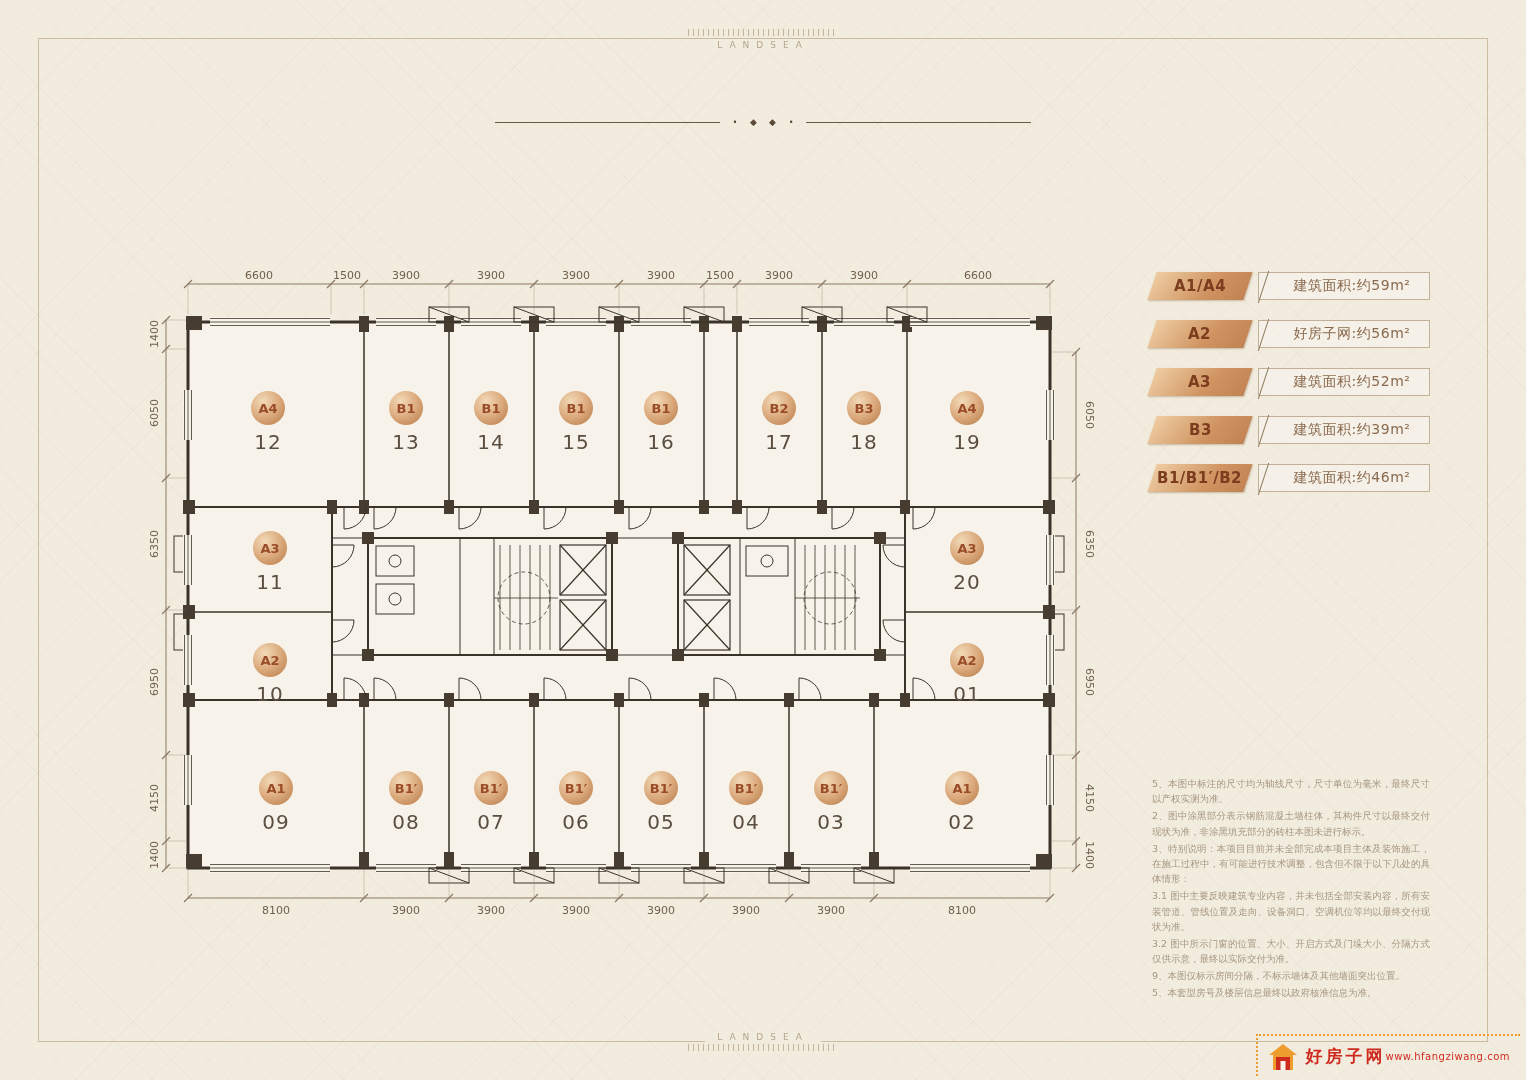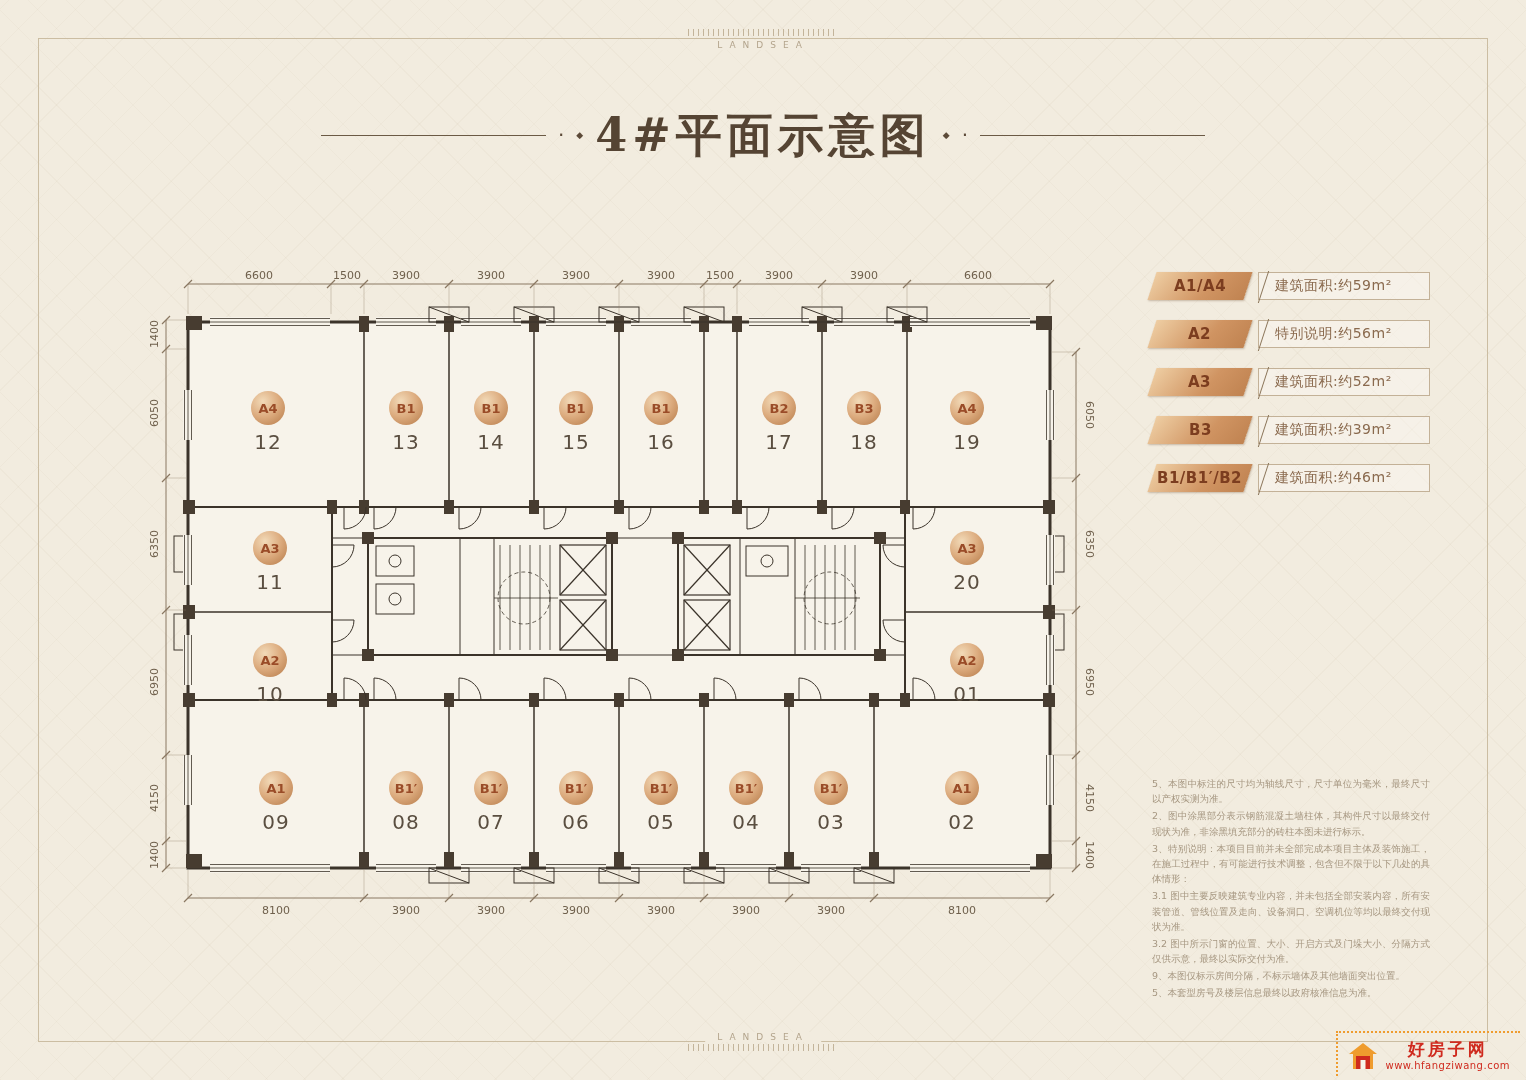--- a/index.html
+++ b/index.html
@@ -34,55 +34,54 @@
       text-anchor:middle;letter-spacing:1px;}
 
   
   .legend{position:absolute;left:1152px;top:272px;width:278px;}
   .lg-row{display:flex;align-items:stretch;height:28px;margin-bottom:20px;}
   .lg-badge{width:96px;display:flex;align-items:center;justify-content:center;
       transform:skewX(-18deg);background:linear-gradient(120deg,#eecda2,#d09462 60%,#c08351);
       box-shadow:1px 1px 2px rgba(120,90,60,.35);}
   .lg-badge span{transform:skewX(18deg);font-size:15px;font-weight:700;color:#7c3d1f;letter-spacing:.5px;}
   .lg-area{flex:1;margin-left:10px;position:relative;display:flex;align-items:center;
-      border:1px solid #c3b197;padding-left:16px;background:rgba(255,253,248,.35);}
+      border:1px solid #c3b197;padding-left:16px;background:rgba(255,253,248,.35);justify-content:center;}
   .lg-area::before{content:"";position:absolute;left:3px;top:-3px;width:1px;height:34px;
       background:#a3induced;display:none;}
   .lg-slash{position:absolute;left:4px;top:-2px;width:1px;height:32px;background:#8a7458;
       transform:skewX(-18deg);}
   .lg-area span{font-size:14px;color:#8a6a4e;letter-spacing:.5px;}
   .lg-note{margin-top:24px;width:272px;font-size:14px;line-height:1.95;color:#8a6a50;text-align:justify;}
 
   
   .disclaimer{position:absolute;left:1152px;top:776px;width:278px;}
   .disclaimer p{margin:0 0 2px 0;font-size:9.5px;line-height:1.6;color:#a69781;text-align:justify;}
 
   
   .wm{position:absolute;right:6px;bottom:4px;display:flex;align-items:center;gap:7px;
       padding:7px 10px 5px 10px;border-top:2px dotted #ef9c2e;border-left:2px dotted #ef9c2e;}
-  .wm-texts{display:flex;flex-direction:column;align-items:center;}
+  .wm-texts{display:flex;flex-direction:row;align-items:center;}
   .wm-name{font-size:17px;font-weight:700;color:#cf2a1e;letter-spacing:3px;line-height:1.15;}
   .wm-url{font-size:10px;color:#cf2a1e;letter-spacing:.5px;}
 </style>
 </head>
 <body>
 
 <div class="page">
   <div class="texture"></div>
   <div class="frame"></div>
   <div class="tickstrip tick-top"></div>
   <div class="tickstrip tick-bottom"></div>
   <div class="brand brand-top">LANDSEA</div>
   <div class="brand brand-bottom">LANDSEA</div>
 
   <div class="title-row">
     <span class="tline"></span>
     <span class="tdot">·</span>
     <span class="orn">◆</span>
-    <h1 class="title">4#平面示意图</h1>
     <span class="orn">◆</span>
     <span class="tdot">·</span>
     <span class="tline"></span>
   </div>
 
   <svg class="plan" width="980" height="690" viewBox="130 240 980 690" xmlns="http://www.w3.org/2000/svg">
     <defs>
       <radialGradient id="gCopper" cx="0.35" cy="0.3" r="0.85">
         <stop offset="0" stop-color="#f2dab8"></stop>
         <stop offset="0.55" stop-color="#dcab7e"></stop>
@@ -470,21 +469,21 @@
           <span class="lg-slash"></span>
           <span>建筑面积:约59m²</span>
         </div>
     </div>
     <div class="lg-row">
       <div class="lg-badge">
           <span>A2</span>
         </div>
       <div class="lg-area">
           <span class="lg-slash"></span>
-          <span>特别说明:约56m²</span>
+          <span>好房子网:约56m²</span>
         </div>
     </div>
     <div class="lg-row">
       <div class="lg-badge">
           <span>A3</span>
         </div>
       <div class="lg-area">
           <span class="lg-slash"></span>
           <span>建筑面积:约52m²</span>
         </div>

